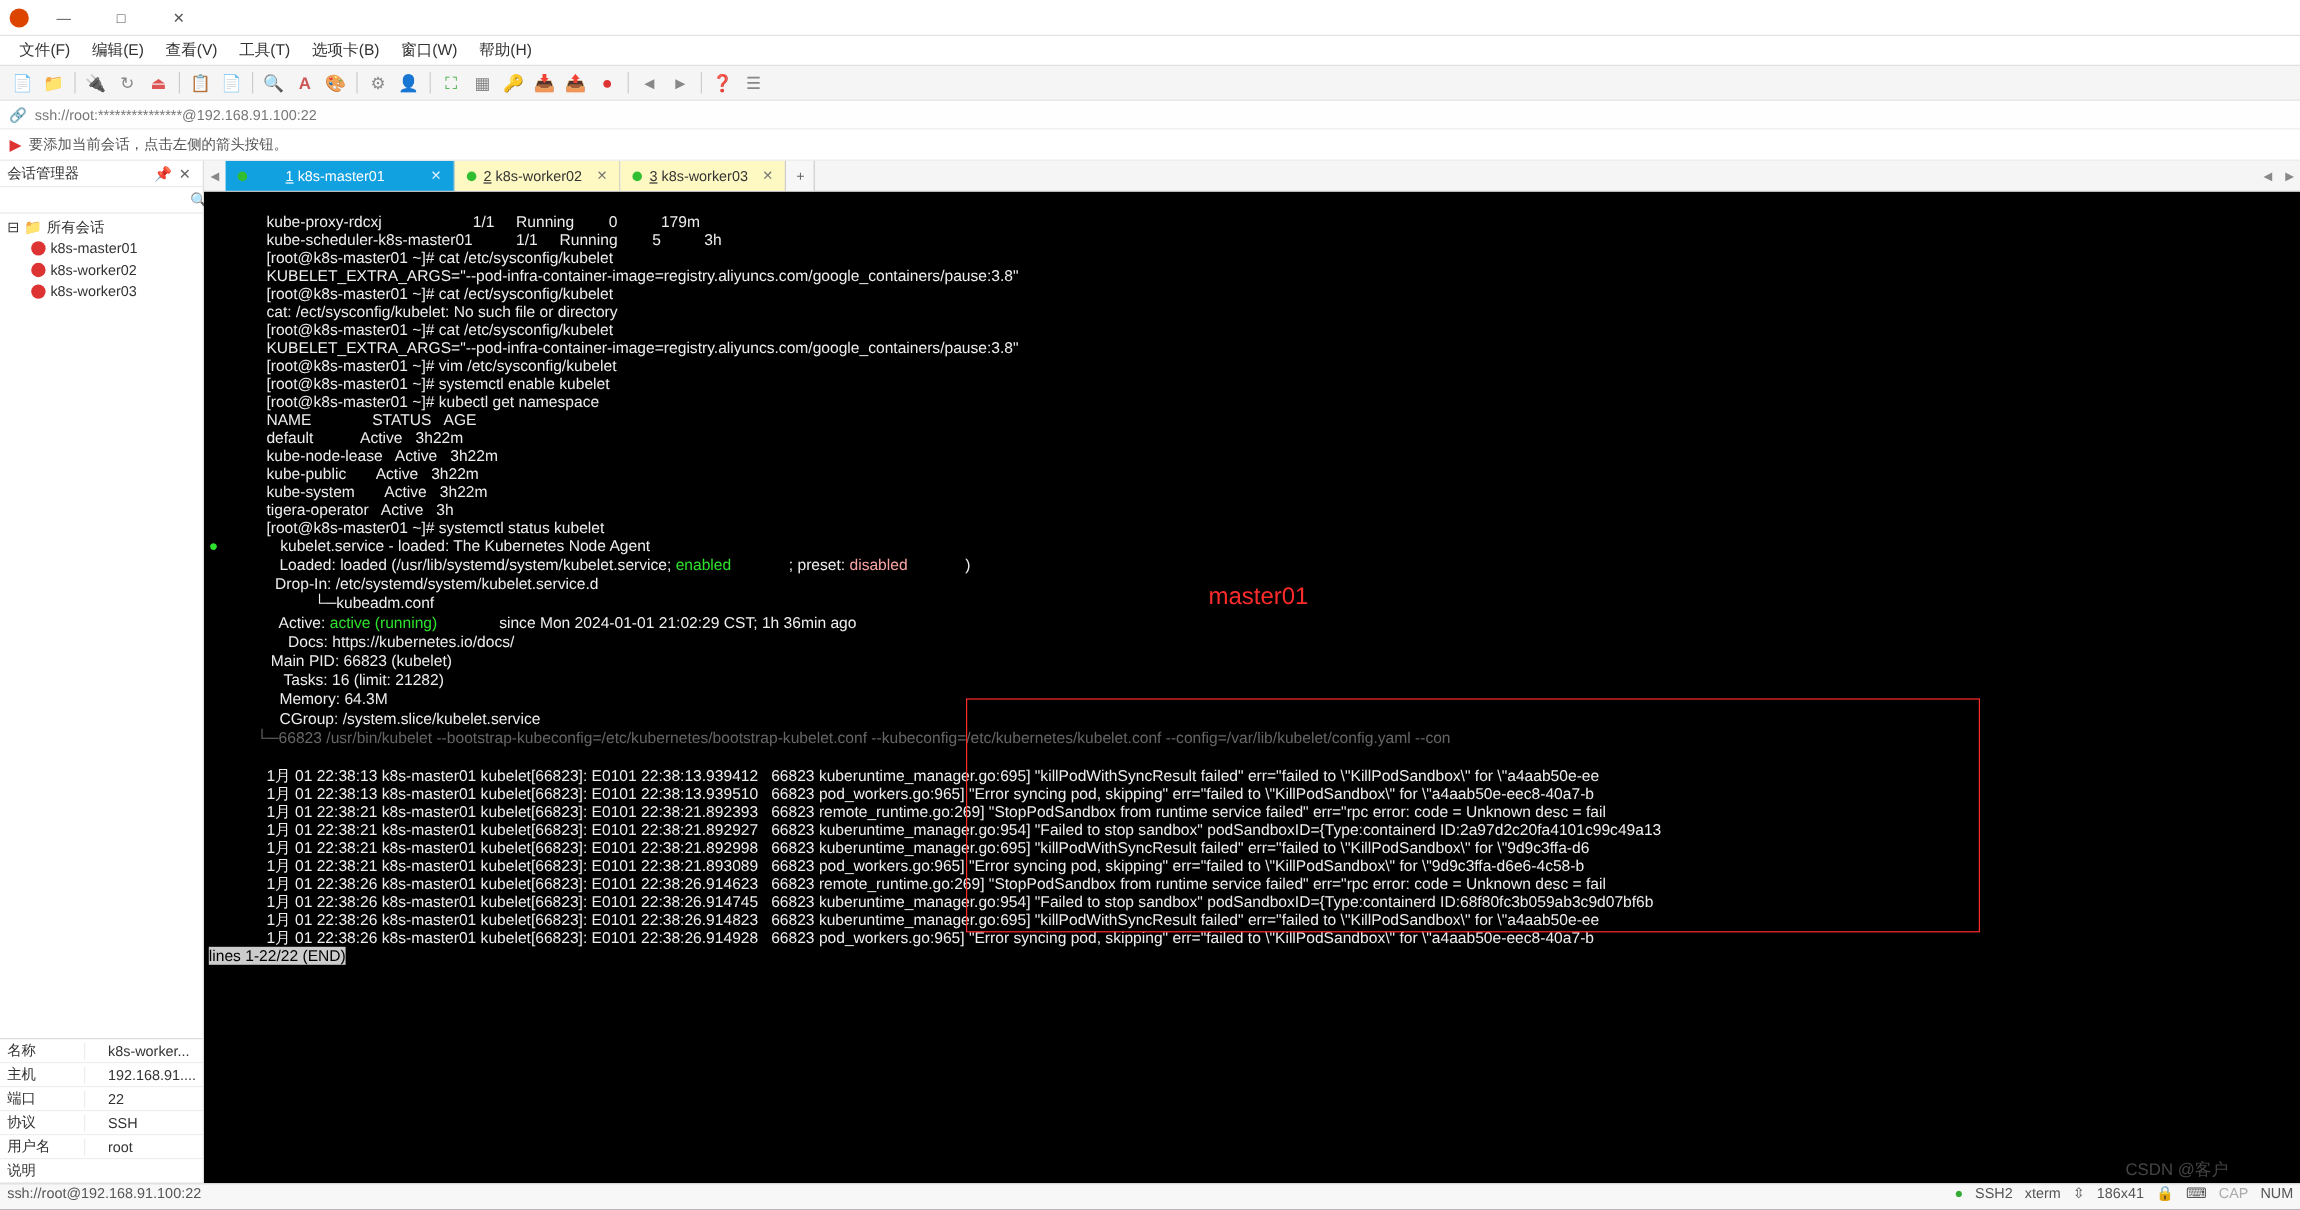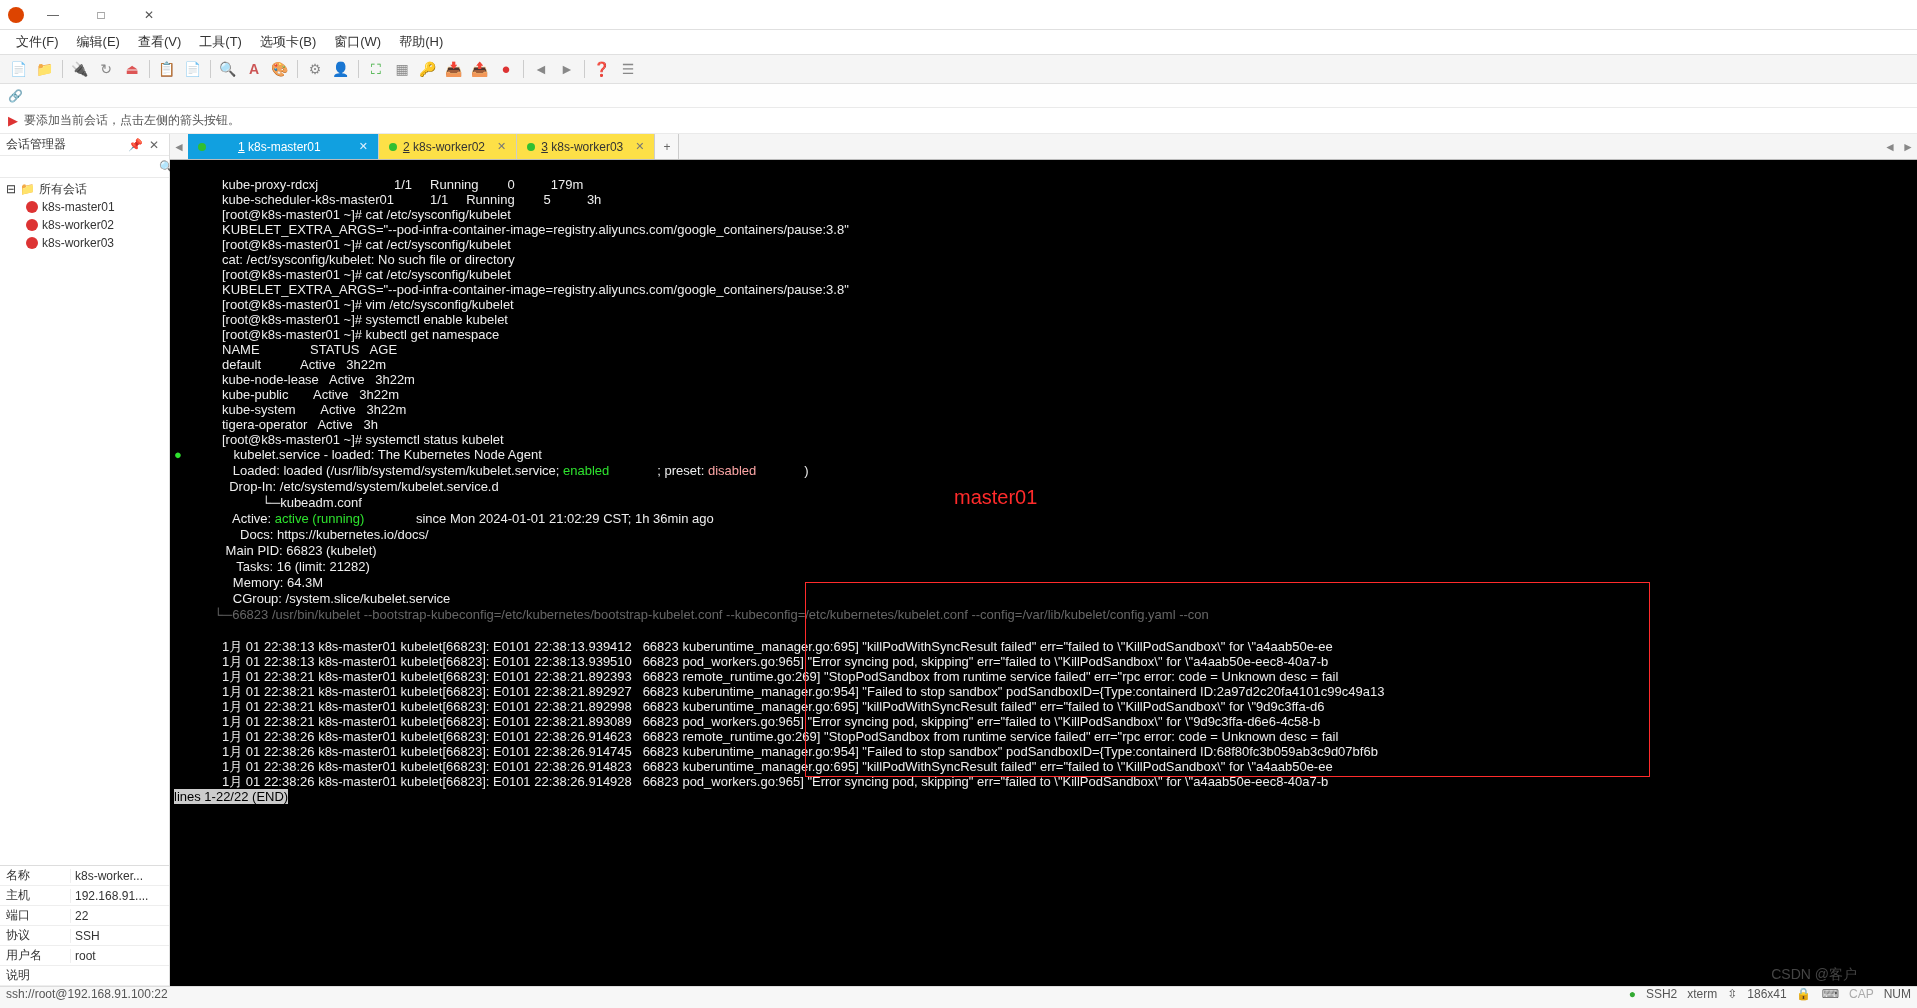--- a/index.html
+++ b/index.html
@@ -26,38 +26,38 @@
 .sb-search input { flex: 1; border: none; outline: none; font-size: 12px; }
 .sb-search .mag { color: #888; }
 .tree { flex: 1; overflow: auto; padding: 2px 0; }
 .tree-row { display: flex; align-items: center; height: 18px; padding-left: 6px; gap: 4px; cursor: pointer; font-size: 12px; color: #333; }
 .tree-child { padding-left: 26px; }
 .folder-icon { color: #d9a441; }
 .sess-icon { width: 12px; height: 12px; background: #d33; border-radius: 50%; display: inline-block; }
 .props { border-top: 1px solid #ddd; }
 .prop-row { display: flex; height: 20px; align-items: center; font-size: 12px; border-bottom: 1px solid #eee; }
 .prop-row .k { width: 70px; padding-left: 6px; color: #333; }
-.prop-row .v { flex: 1; padding-left: 4px; color: #333; overflow: hidden; text-overflow: ellipsis; white-space: nowrap; border-left: 1px solid #eee; }
+.prop-row .v { flex: 1; padding-left: 19px; color: #333; overflow: hidden; text-overflow: ellipsis; white-space: nowrap; border-left: 1px solid #eee; }
 .main { flex: 1; display: flex; flex-direction: column; min-width: 0; }
 .tabs { height: 26px; display: flex; align-items: stretch; background: #f5f5f5; border-bottom: 1px solid #bbb; }
 .tab-nav { width: 18px; display: flex; align-items: center; justify-content: center; color: #888; cursor: pointer; }
-.tab { display: flex; align-items: center; padding: 0 10px; gap: 6px; border-right: 1px solid #ccc; background: #fde047; cursor: pointer; font-size: 12px; color: #333; position: relative; }
+.tab { display: flex; align-items: center; padding: 0 10px; gap: 6px; border-right: 1px solid #ccc; background: #fef9c3; cursor: pointer; font-size: 12px; color: #333; position: relative; }
 .tab.active { background: #11a0e0; color: #fff; gap: 32px; }
 .tab .dot { width: 8px; height: 8px; border-radius: 50%; background: #31bf31; display: inline-block; }
 .tab .close { margin-left: 6px; color: #777; font-size: 11px; }
 .tab.active .close { color: #dff0ff; }
 .tab .accel { text-decoration: underline; }
 .add-tab { width: 24px; display: flex; align-items: center; justify-content: center; cursor: pointer; color: #666; border-right: 1px solid #ccc; background: #f7f7f7; }
 .tab-spacer { flex: 1; }
 .terminal { flex: 1; background: #000; color: #ccc; font-family: "Consolas", "Courier New", monospace; font-size: 13px; line-height: 15px; padding: 2px 4px; overflow: hidden; white-space: pre; position: relative; }
 .terminal .green { color: #2ee22e; }
 .terminal .yellow { color: #fca5a5; }
 .terminal .grey { color: #666; }
 .terminal .white { color: #eee; margin-left: 48px; }
-.terminal .red-label { color: #ff2b2b; font-family: "Microsoft YaHei", sans-serif; font-size: 20px; position: absolute; top: 330px; left: 784px; }
+.terminal .red-label { color: #ff2b2b; font-family: "Microsoft YaHei", sans-serif; font-size: 20px; position: absolute; top: 330px; left: 837px; }
 .terminal .red-box { position: absolute; border: 1px solid #ff2b2b; left: 635px; top: 422px; width: 845px; height: 195px; pointer-events: none; }
 .terminal .bg-line { background: #ccc; color: #000; display: inline-block; }
 .statusbar { height: 22px; border-top: 1px solid #ddd; display: flex; align-items: flex-start; background: #f7f7f7; font-size: 12px; color: #555; padding: 0 6px; gap: 10px; }
 .statusbar .spacer { flex: 1; }
 .watermark { position: absolute; right: 60px; bottom: 24px; color: #888; opacity: .5; font-size: 14px; pointer-events: none; }
 </style>
 </head>
 <body>
 
 <div class="titlebar">
@@ -106,20 +106,21 @@
   <span class="tb-sep"></span>
   <span class="tb-btn" style="color:#888">◄</span>
   <span class="tb-btn" style="color:#888">►</span>
   <span class="tb-sep"></span>
   <span class="tb-btn" style="color:#38c">❓</span>
   <span class="tb-btn" style="color:#888">☰</span>
 </div>
 
 <div class="addressbar">
   <span>🔗</span>
+  <span style="flex:1">ssh://root:***************@192.168.91.100:22</span>
 </div>
 
 <div class="hint-bar">
   <span class="flag-icon">▶</span>
   <span>要添加当前会话，点击左侧的箭头按钮。</span>
 </div>
 
 <div class="workspace">
 
   <div class="sidebar">

